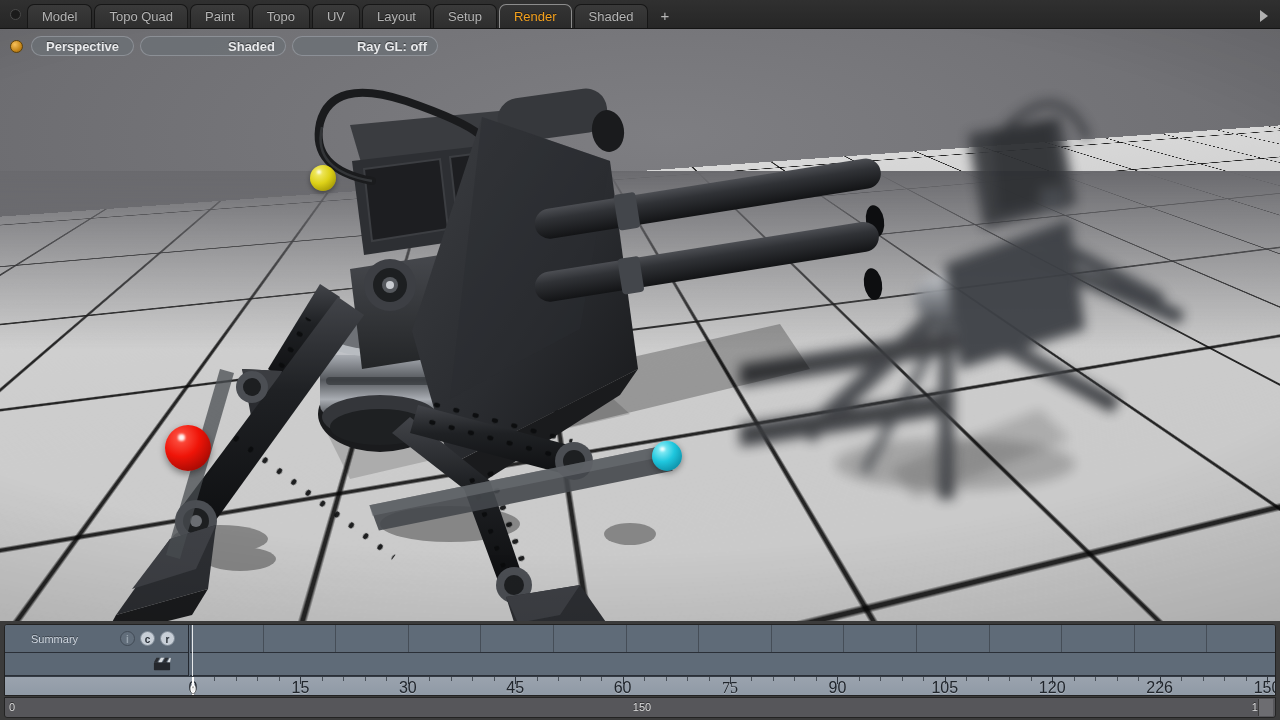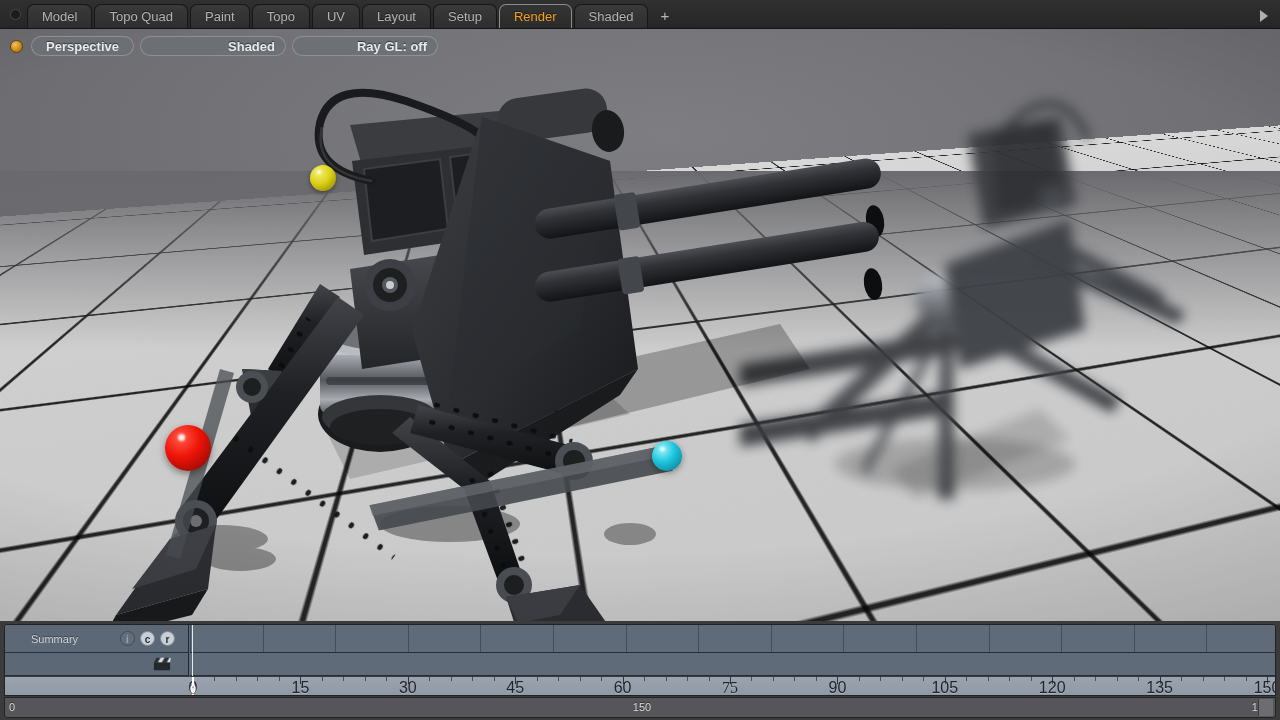--- a/index.html
+++ b/index.html
@@ -710,21 +710,21 @@
           <div class="tick major" style="left: 1262px;"></div>
           <div class="ticklabel" style="left: 188px;">0</div>
           <div class="ticklabel" style="left: 295.4px;">15</div>
           <div class="ticklabel" style="left: 402.8px;">30</div>
           <div class="ticklabel" style="left: 510.2px;">45</div>
           <div class="ticklabel" style="left: 617.6px;">60</div>
           <div class="ticklabel" style="left: 725px; font-family: Liberation Serif, serif;">75</div>
           <div class="ticklabel" style="left: 832.4px;">90</div>
           <div class="ticklabel" style="left: 939.8px;">105</div>
           <div class="ticklabel" style="left: 1047.2px;">120</div>
-          <div class="ticklabel" style="left: 1154.6px;">135</div>
+          <div class="ticklabel" style="left: 1154.6px;">226</div>
           <div class="ticklabel" style="left: 1262px;">150</div>
           <div id="playhead" style="left: 187px;"></div>
           <div id="playhead-label" style="left: 188px;">0</div>
         </div>
 
       <div id="playhead-tl" style="left: 187px;"></div>
     </div>
 
     <div id="tl-range">
       <span id="tl-range-start">0</span>

